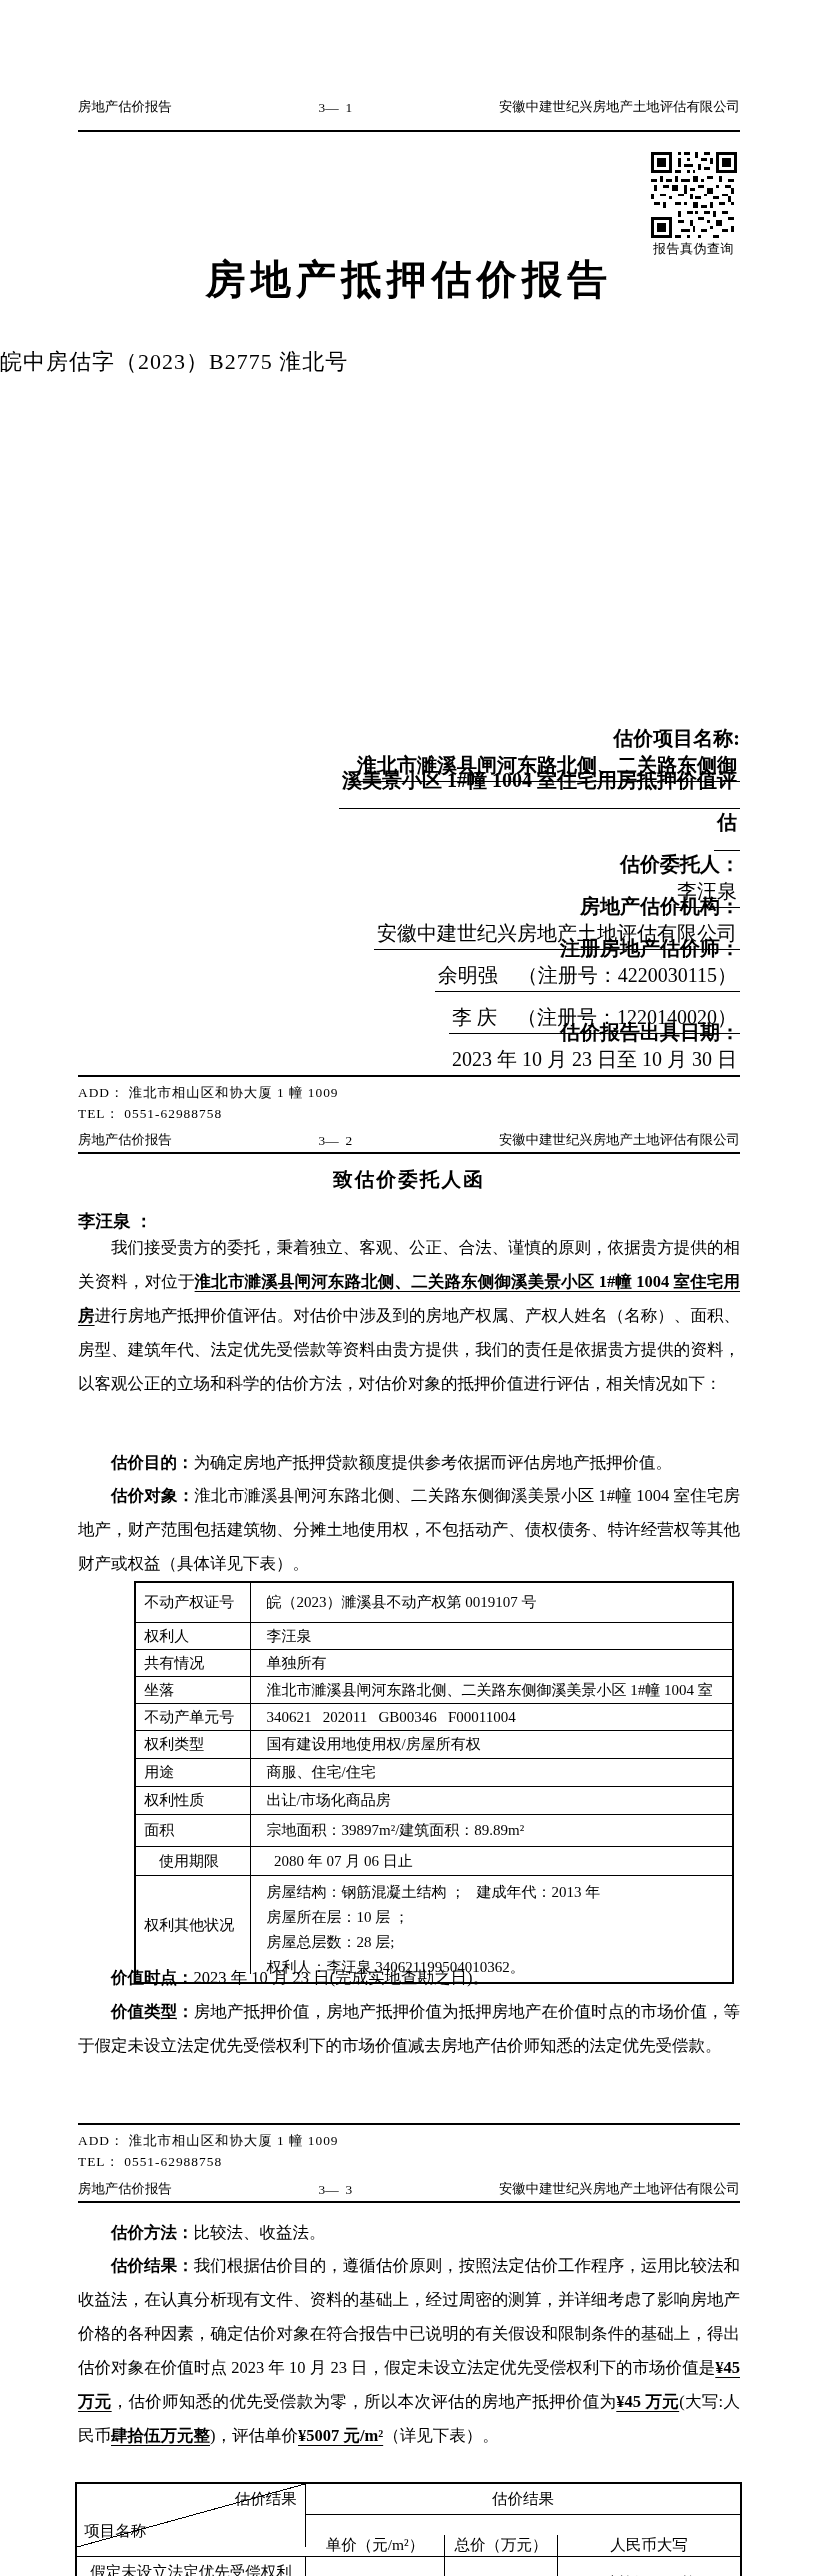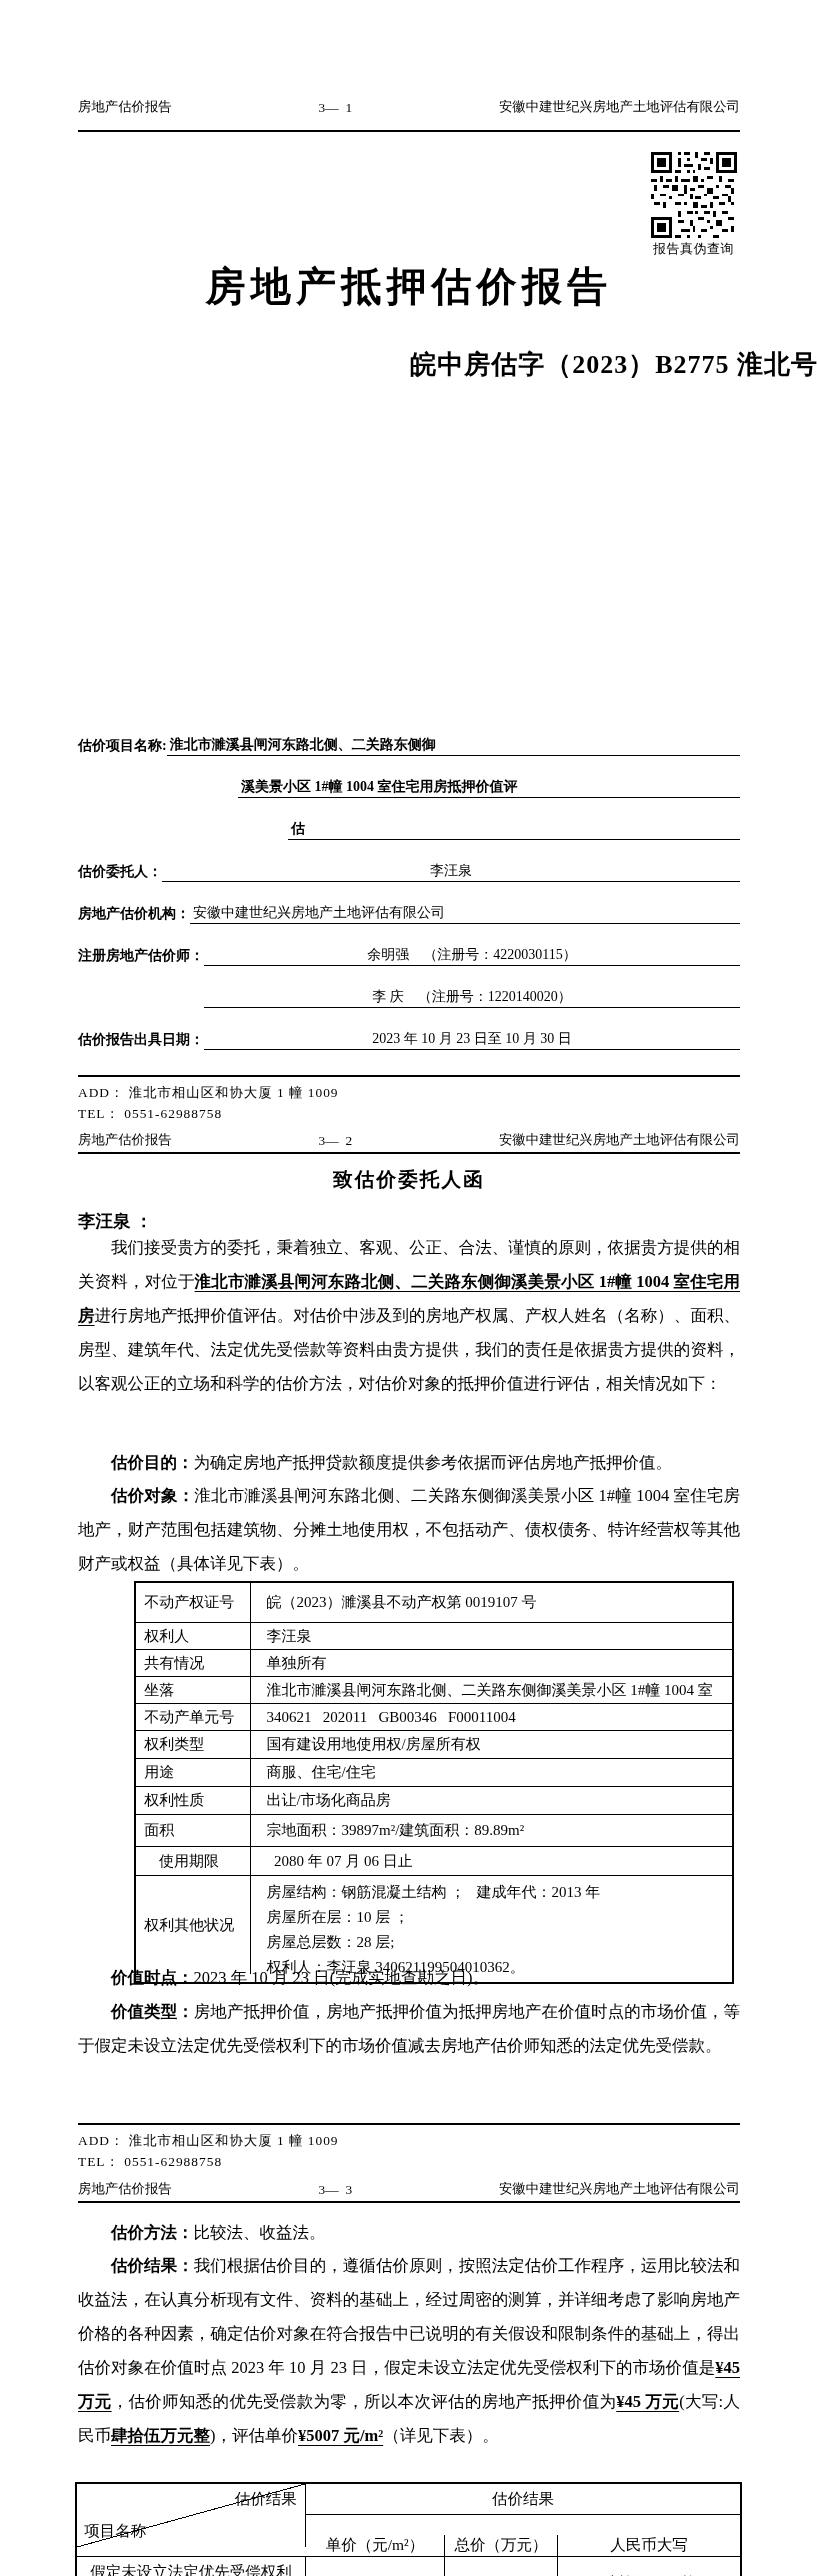--- a/index.html
+++ b/index.html
@@ -12,23 +12,23 @@
   .pheader .ctr{white-space:pre;}
   .pad28{padding-bottom:14.4px;}
   .pad6{padding-bottom:3.1px;}
   .pfooter{left:78px;right:78px;border-top:2.6px solid #000;padding-top:6.2px;
            font-size:13.4px;letter-spacing:1px;line-height:20.6px;}
   
   .qrbox{right:80px;width:89px;text-align:center;}
   .qrbox svg{display:block;width:86px;height:86px;margin:0 auto;}
   .qrlabel{font-size:13px;margin-top:2.1px;letter-spacing:0.5px;}
   .title{left:0;width:100%;text-align:center;font-size:40px;font-weight:bold;letter-spacing:5.2px;}
-  .subtitle{left:0;width:100%;text-align:right;font-size:26px;font-weight:bold;letter-spacing:1px;}
+  .subtitle{left:0;width:100%;text-align:left;font-size:22px;font-weight:normal;letter-spacing:1px;}
   .fields{left:78px;right:78px;}
-  .frow{display:flex;align-items:center;height:42px;font-size:14px;}
+  .frow{display:flex;align-items:flex-end;height:42px;font-size:20px;flex-direction:column;}
   .flabel{font-weight:bold;white-space:nowrap;}
   .fval{flex:1;border-bottom:1px solid #000;padding:0 3.1px 1.5px;white-space:nowrap;}
   .fval.bold{font-weight:bold;}
   .fval.center{text-align:center;}
   .sp310{width:160px;flex:none;}
   .sp408{width:210px;flex:none;}
   
   .h2c{left:0;width:100%;text-align:center;font-size:19.6px;font-weight:bold;letter-spacing:2.1px;}
   .salut{left:78px;font-size:17.5px;font-weight:bold;}
   .para{left:78px;right:78px;font-size:16.5px;line-height:34px;text-align:justify;}
@@ -160,21 +160,21 @@
           <rect x="27" y="25" width="1" height="2"></rect>
         <rect x="8" y="28" width="2" height="1"></rect>
           <rect x="12" y="28" width="1" height="1"></rect>
           <rect x="16" y="28" width="1" height="1"></rect>
           <rect x="21" y="28" width="2" height="1"></rect>
       </g>
     </svg>
     <div class="qrlabel">报告真伪查询</div>
   </div>
 
-  <div class="abs title" style="top:259px;">房地产抵押估价报告</div>
+  <div class="abs title" style="top:252px;">房地产抵押估价报告</div>
   <div class="abs subtitle" style="top:347px;">皖中房估字（2023）B2775 淮北号</div>
 
   <div class="abs fields" style="top:725px;">
     <div class="frow">
       <span class="flabel">估价项目名称:</span>
       <span class="fval bold">淮北市濉溪县闸河东路北侧、二关路东侧御</span>
     </div>
     <div class="frow">
       <span class="sp310"></span>
       <span class="fval bold">溪美景小区 1#幢 1004 室住宅用房抵押价值评</span>

